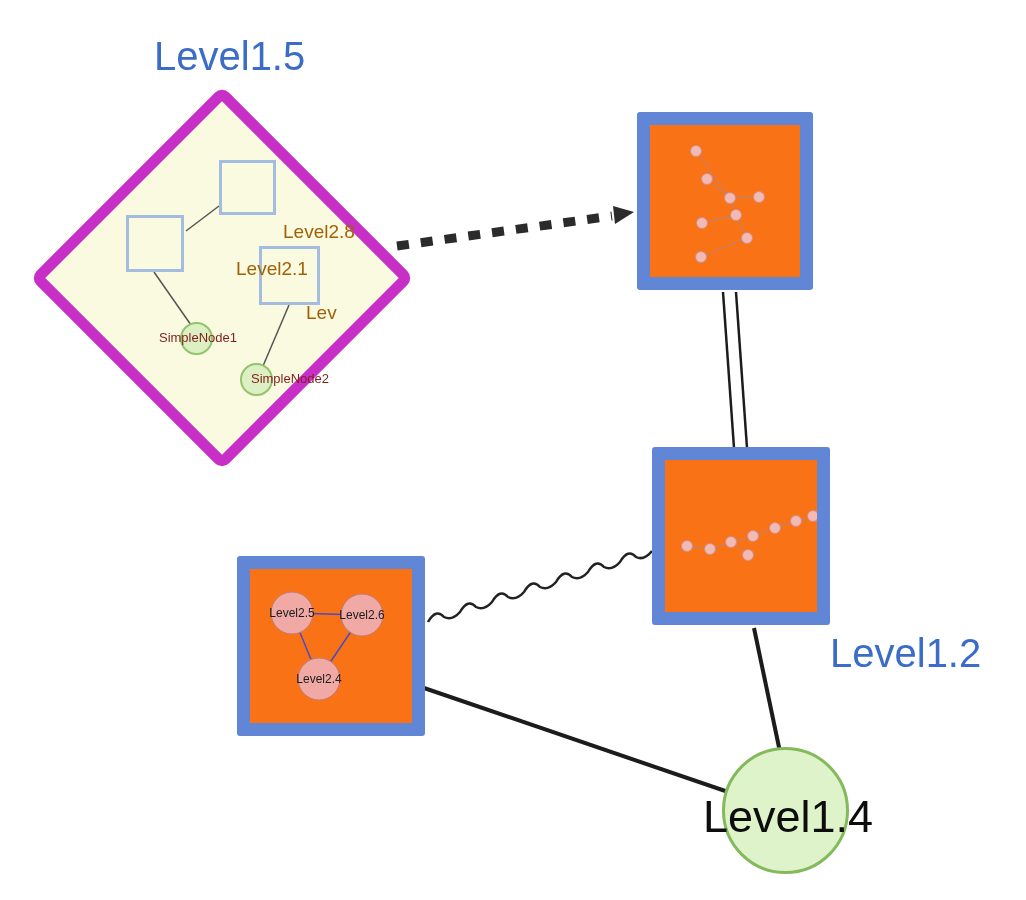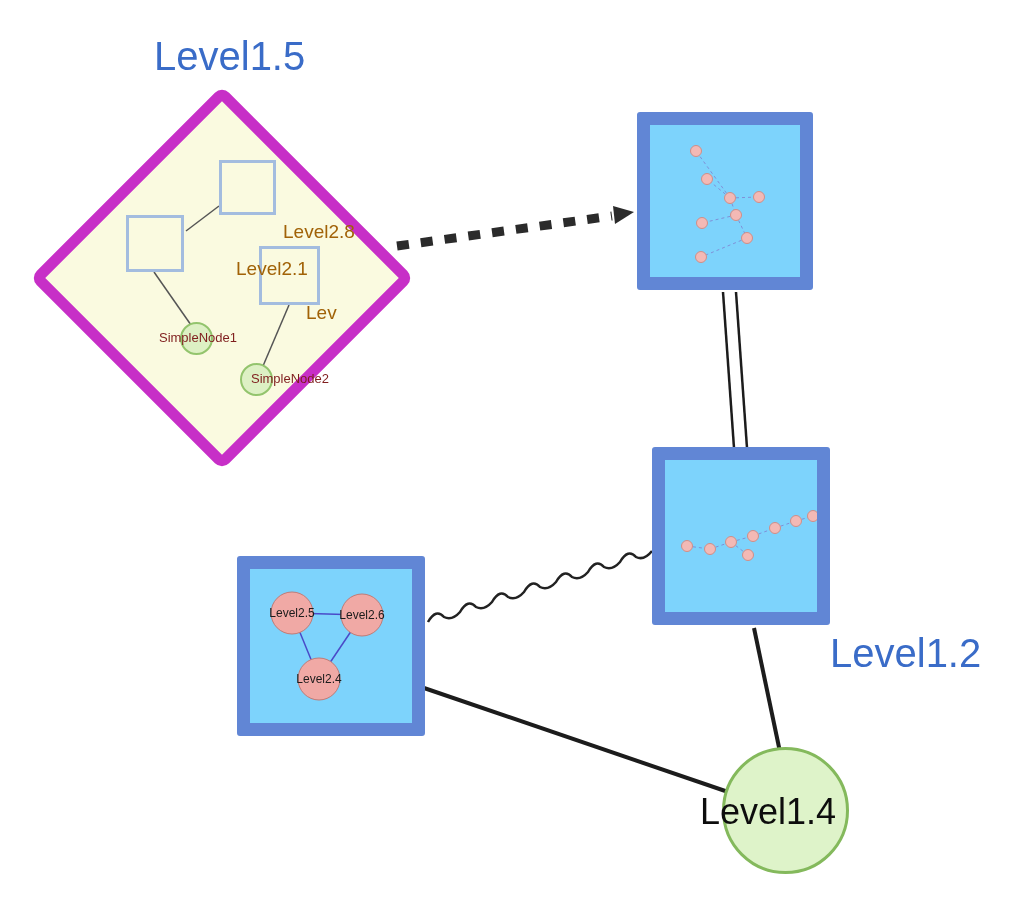--- a/index.html
+++ b/index.html
@@ -23,38 +23,38 @@
   .green-node{position:absolute;width:33px;height:33px;border-radius:50%;
               background:#ddf0c4;border:2px solid #93c46d;}
   #gn-1{left:180px;top:322px;}
   #gn-2{left:240px;top:363px;}
   .small-node-label{position:absolute;width:92px;text-align:center;color:#7f1d1d;
                     font-size:13px;white-space:nowrap;}
   #lbl-sn1{left:152px;top:330px;}
   #lbl-sn2{left:212px;top:371px;margin-left:32px;}
 
   
-  .group-box{position:absolute;border:13px solid #6186d5;background:#7dd3fc;border-radius:3px;}
+  .group-box{position:absolute;border:13px solid #6186d5;background:#f97316;border-radius:3px;}
   #box-l11{left:637px;top:112px;width:176px;height:178px;}
   #box-l12{left:652px;top:447px;width:178px;height:178px;}
   #box-l13{left:237px;top:556px;width:188px;height:180px;}
   .group-box svg{position:absolute;left:0;top:0;width:100%;height:100%;display:block;}
 
   
   .big-circle{position:absolute;left:722px;top:747px;width:127px;height:127px;
               border-radius:50%;background:#def3c9;border:3px solid #84b95c;}
 
   
   .big-label{position:absolute;color:#3a6cc8;font-size:40px;white-space:nowrap;}
   #lbl-l15{left:154px;top:34px;}
   #lbl-l11{left:820px;top:300px;}
   #lbl-l12{left:830px;top:631px;}
   #lbl-l13{left:418px;top:740px;}
-  #lbl-l14{position:absolute;left:700px;top:791px;width:176px;
-           color:#0d0d0d;font-size:36px;white-space:nowrap;}
+  #lbl-l14{position:absolute;left:700px;top:791px;width:176px;text-align:center;
+           color:#0d0d0d;font-size:45px;white-space:nowrap;}
 </style>
 </head>
 <body>
 
 <div class="canvas">
 
   <div class="diamond"></div>
 
   <svg class="layer" width="1026" height="900" viewBox="0 0 1026 900">
 

